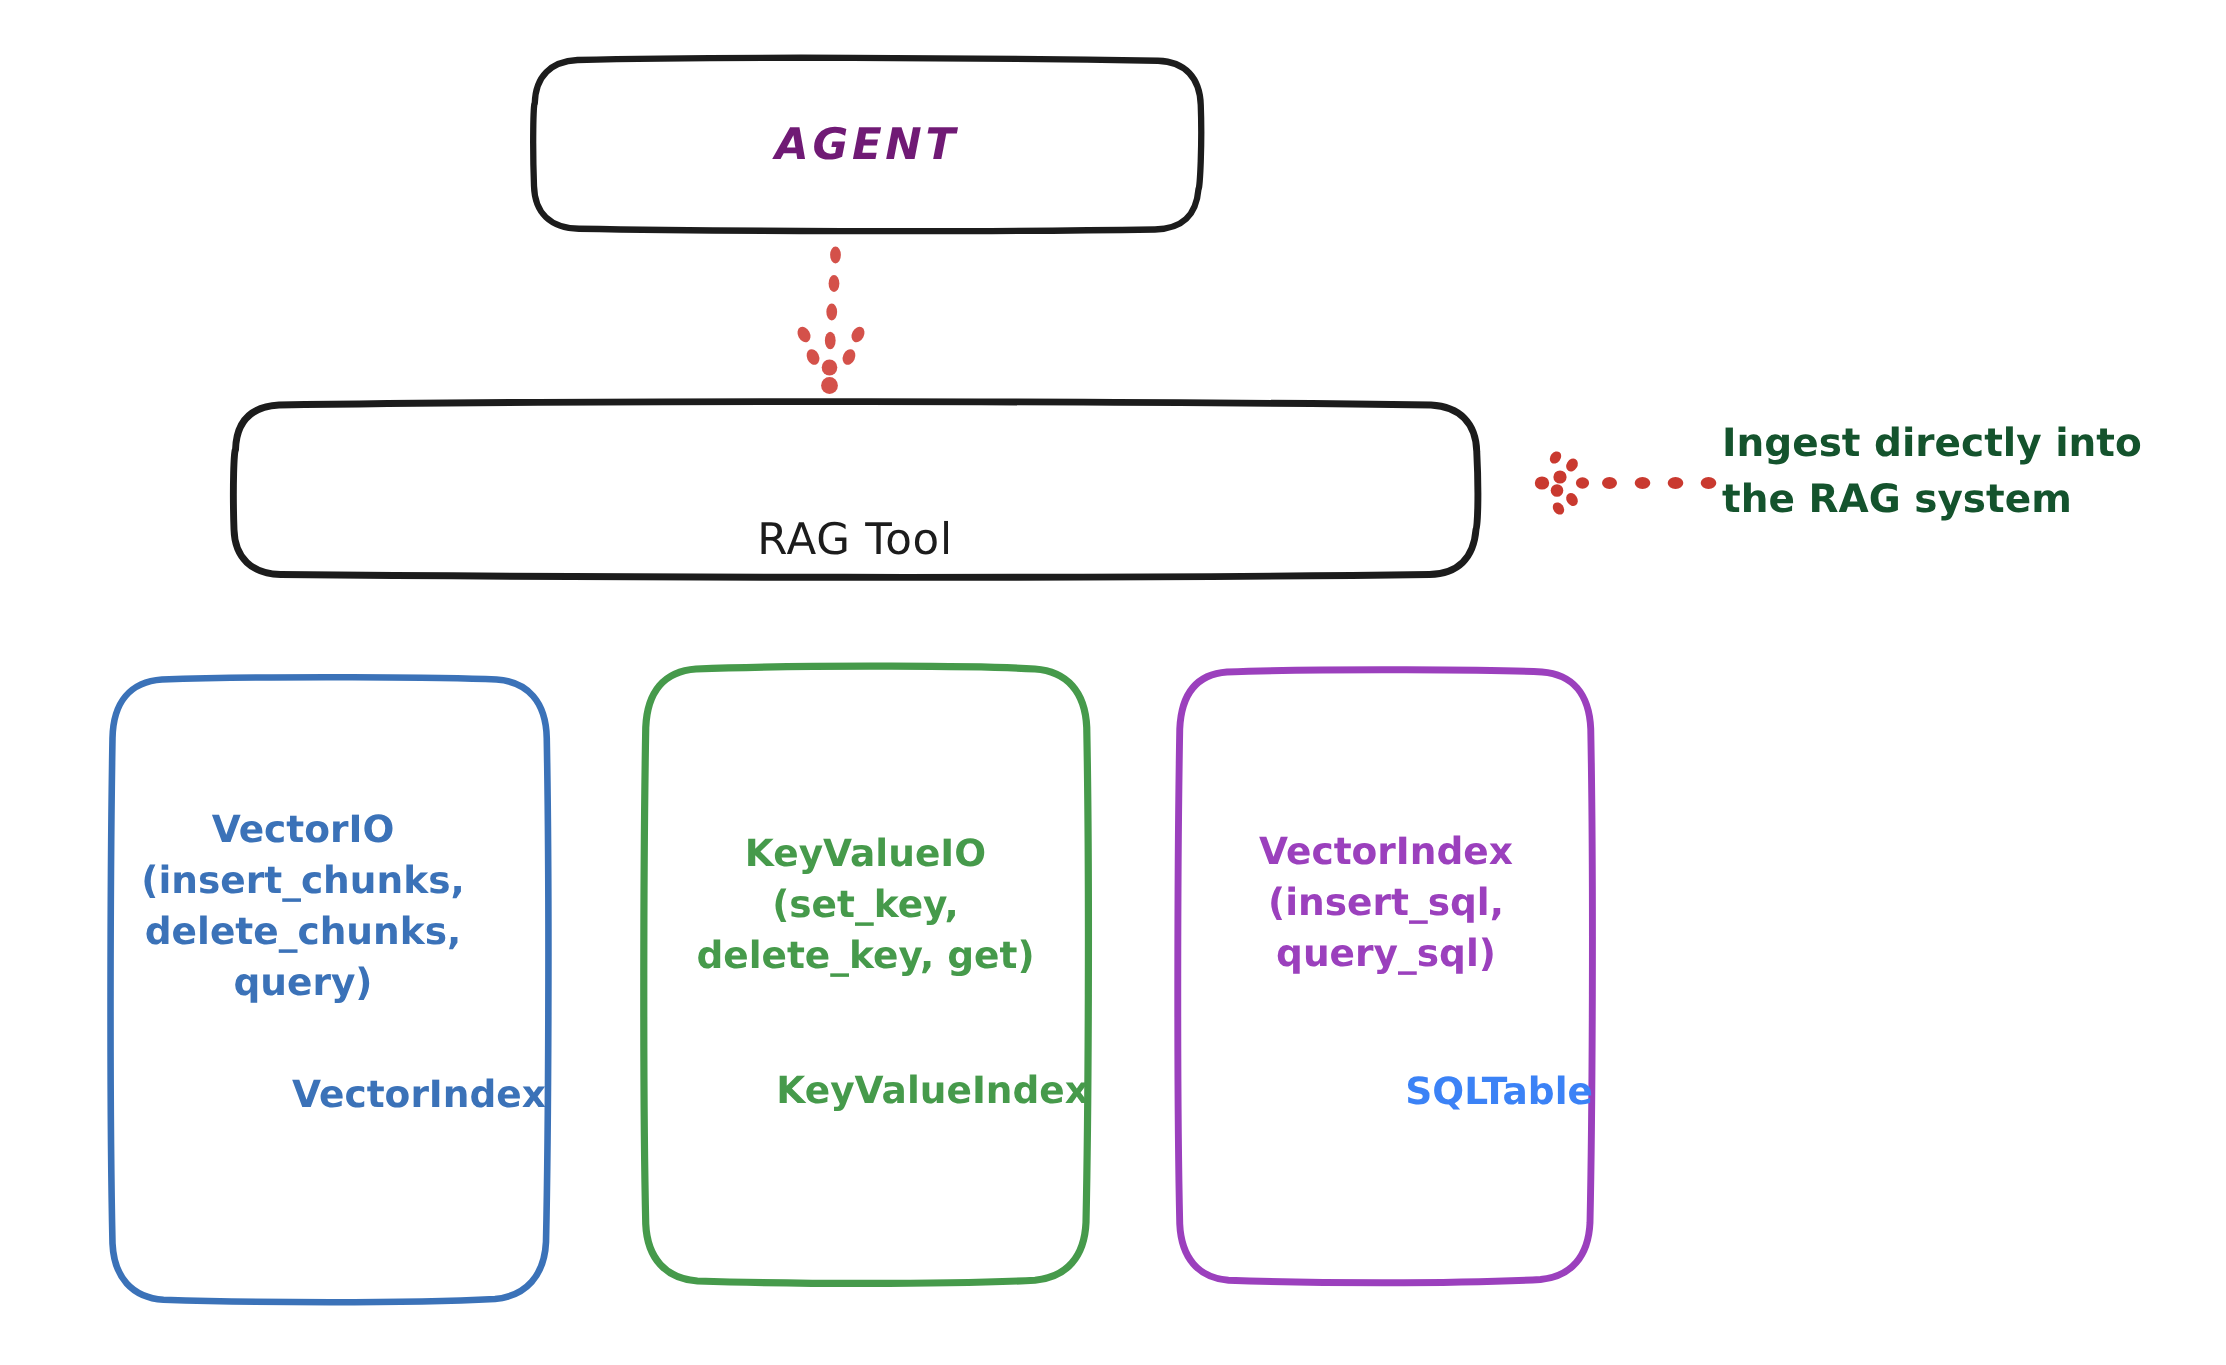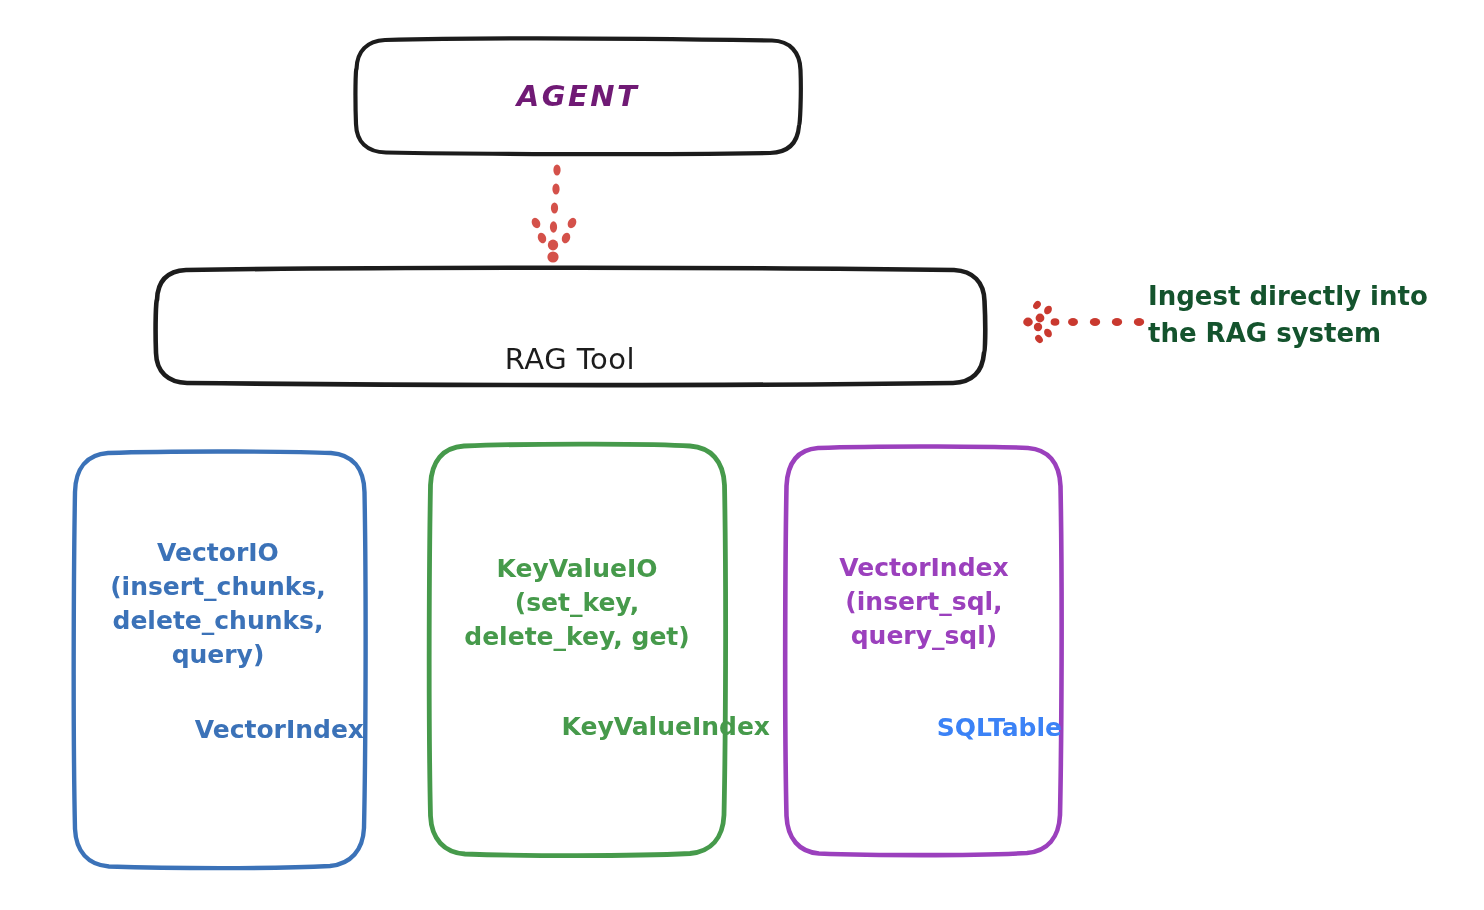--- a/index.html
+++ b/index.html
@@ -63,24 +63,24 @@
     font-family: "DejaVu Sans", sans-serif;
   }
   .leaf-sub {
     position: absolute;
     text-align: right;
     font-size: 25px;
     font-weight: 600;
     pointer-events: none;
     font-family: "DejaVu Sans", sans-serif;
   }
-  #vector-api   { left: 72px;  top: 536px; width: 292px; color: #3b72b8; }
+  #vector-api   { left: 56px;  top: 536px; width: 292px; color: #3b72b8; }
   #vector-index { left: 72px;  top: 715px; width: 292px; color: #3b72b8; }
   #kv-api       { left: 428px; top: 552px; width: 298px; color: #469a4b; }
-  #kv-index     { left: 428px; top: 712px; width: 298px; color: #469a4b; padding-left: 44px; }
+  #kv-index     { left: 428px; top: 712px; width: 298px; color: #469a4b; }
   #rel-api      { left: 786px; top: 551px; width: 276px; color: #9b40bd; }
   #rel-index    { left: 786px; top: 713px; width: 276px; color: #3b82f6; }
   
   #ingest-note {
     position: absolute;
     left: 1148px;
     top: 278px;
     width: 330px;
     font-size: 26px;
     line-height: 1.42;

